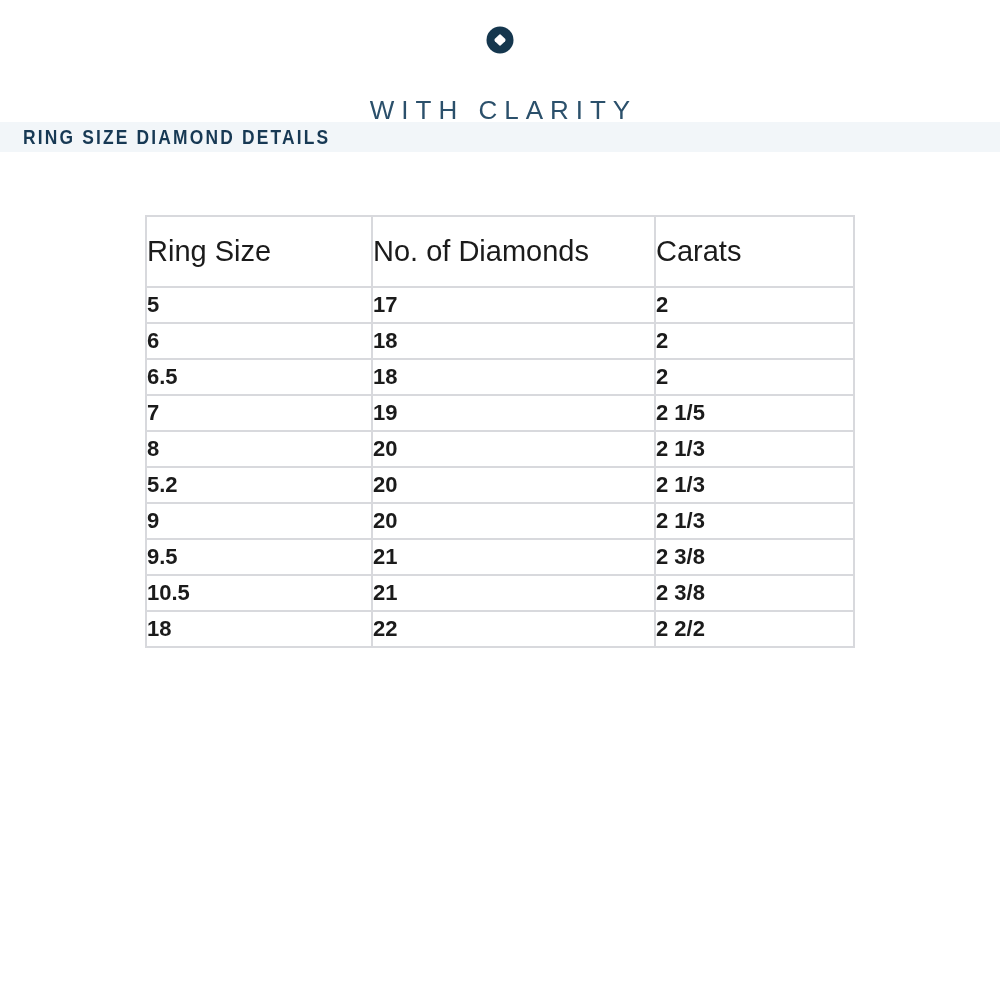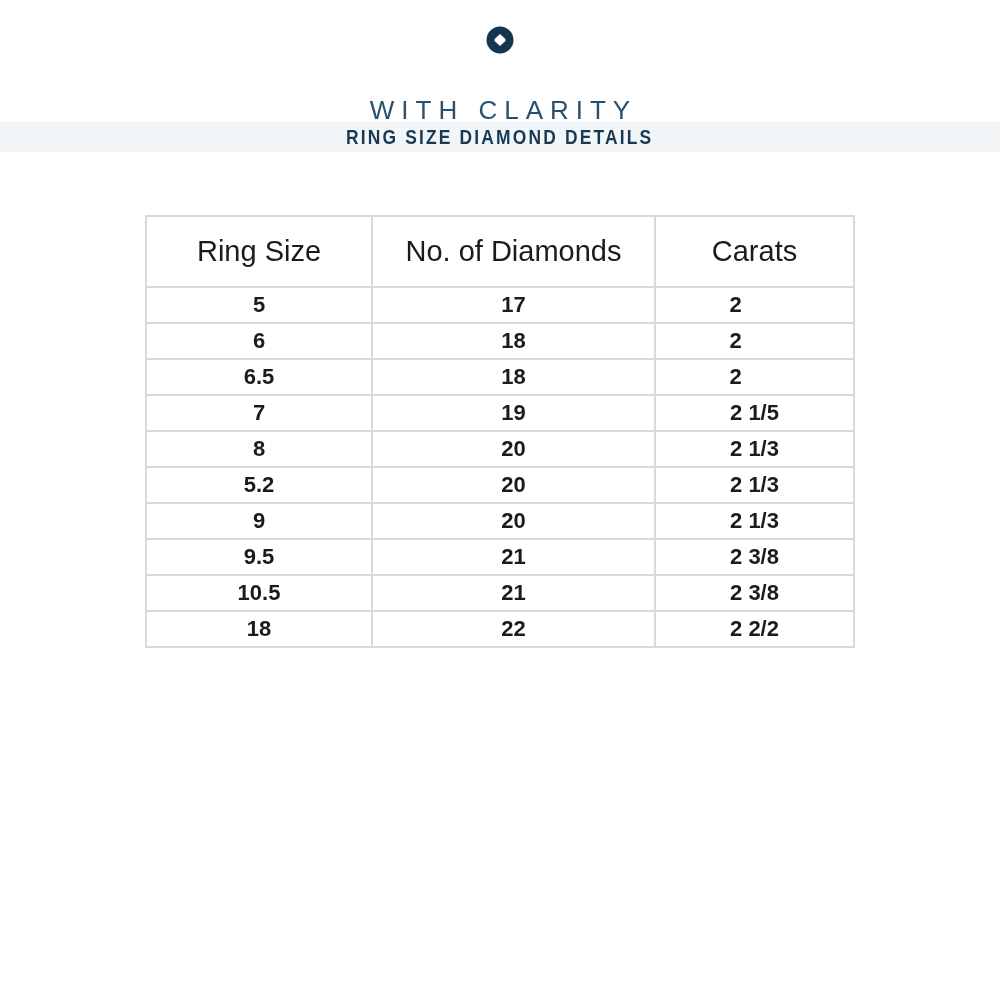--- a/index.html
+++ b/index.html
@@ -35,21 +35,21 @@
     color: #2b506b;
     margin-top: 36px;
   }
   .banner {
     position: absolute;
     left: 0;
     top: 122px;
     width: 1000px;
     height: 30px;
     background: #f2f6f9;
-    text-align: center;
+    text-align: left;
     line-height: 30px;
   }
   .banner-text {
     display: inline-block;
     transform: scaleX(0.87);
     transform-origin: center;
     font-size: 20px;
     font-weight: 600;
     letter-spacing: 2.5px;
     color: #173954;
@@ -58,21 +58,21 @@
   .ring-table {
     position: absolute;
     left: 145px;
     top: 215px;
     border-collapse: collapse;
     table-layout: fixed;
     width: 708px;
   }
   .ring-table th, .ring-table td {
     border: 2px solid #d8d9dd;
-    text-align: center;
+    text-align: left;
     vertical-align: middle;
     color: #1b1b1b;
     padding: 0;
     background: #ffffff;
   }
   .ring-table thead tr { height: 71px; }
   .ring-table th {
     font-size: 29px;
     font-weight: 400;
   }

